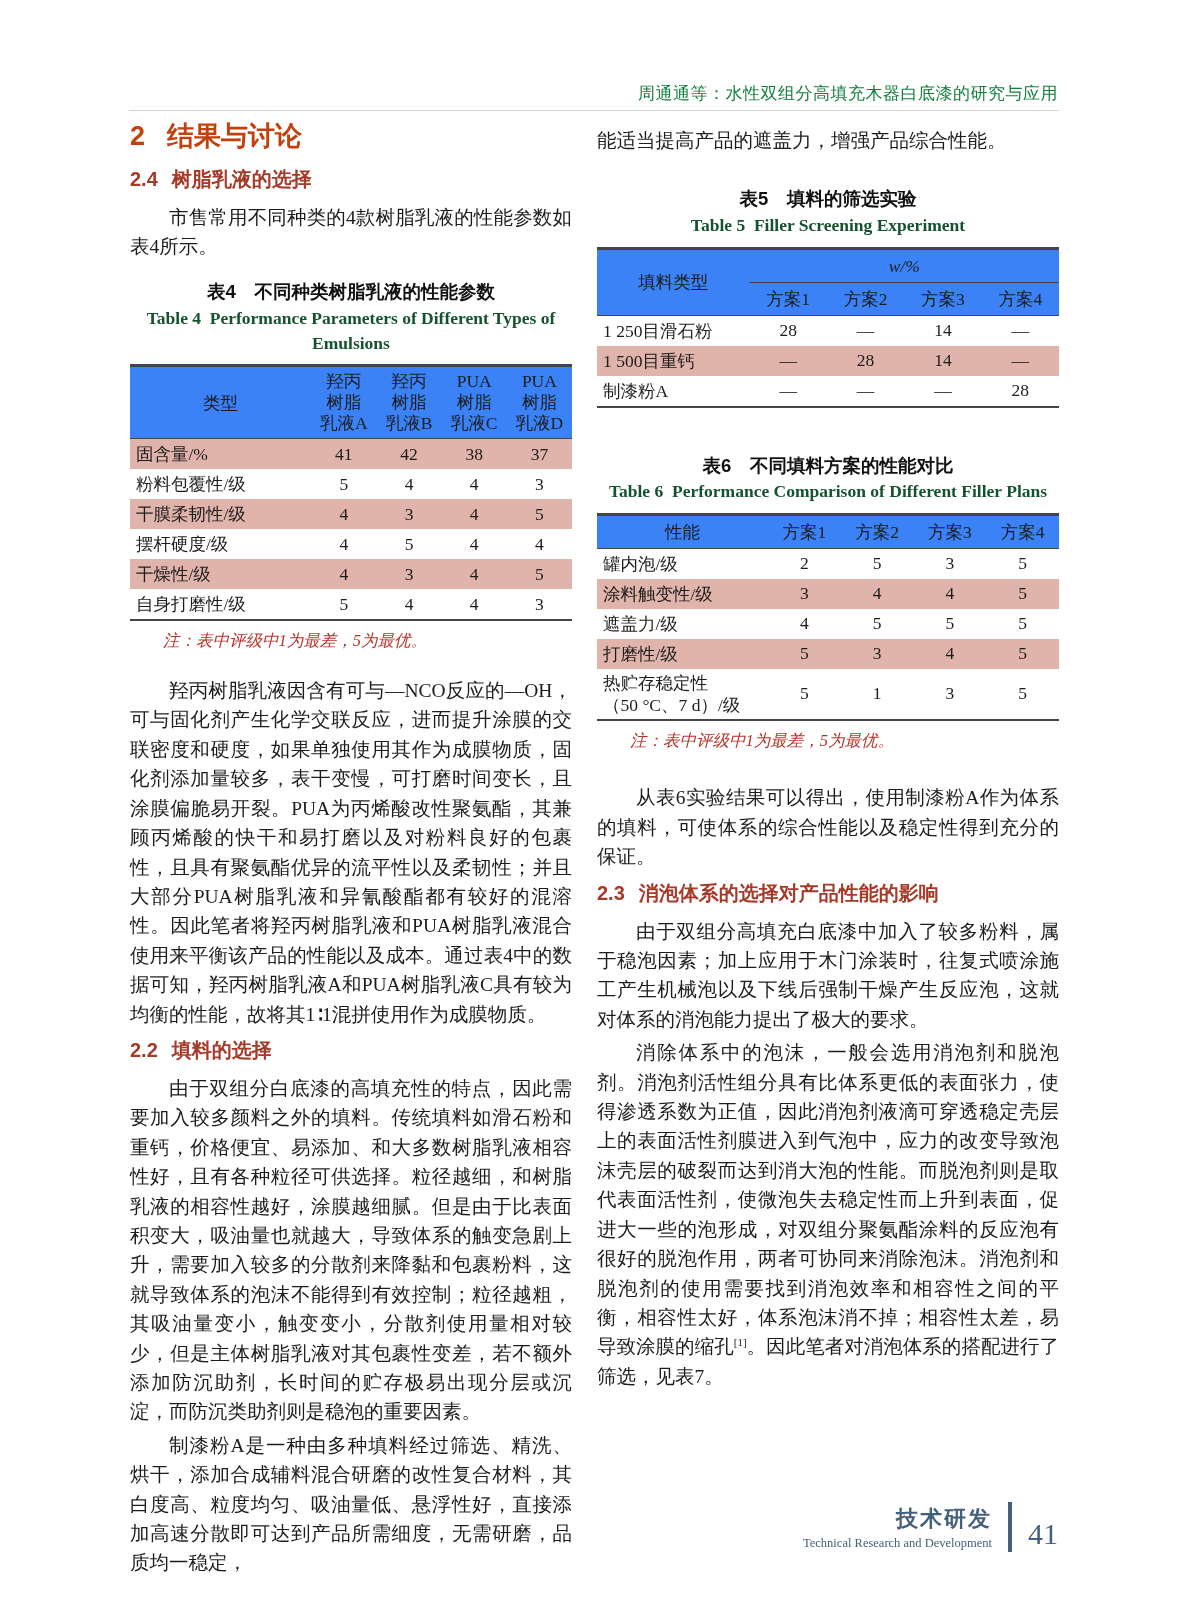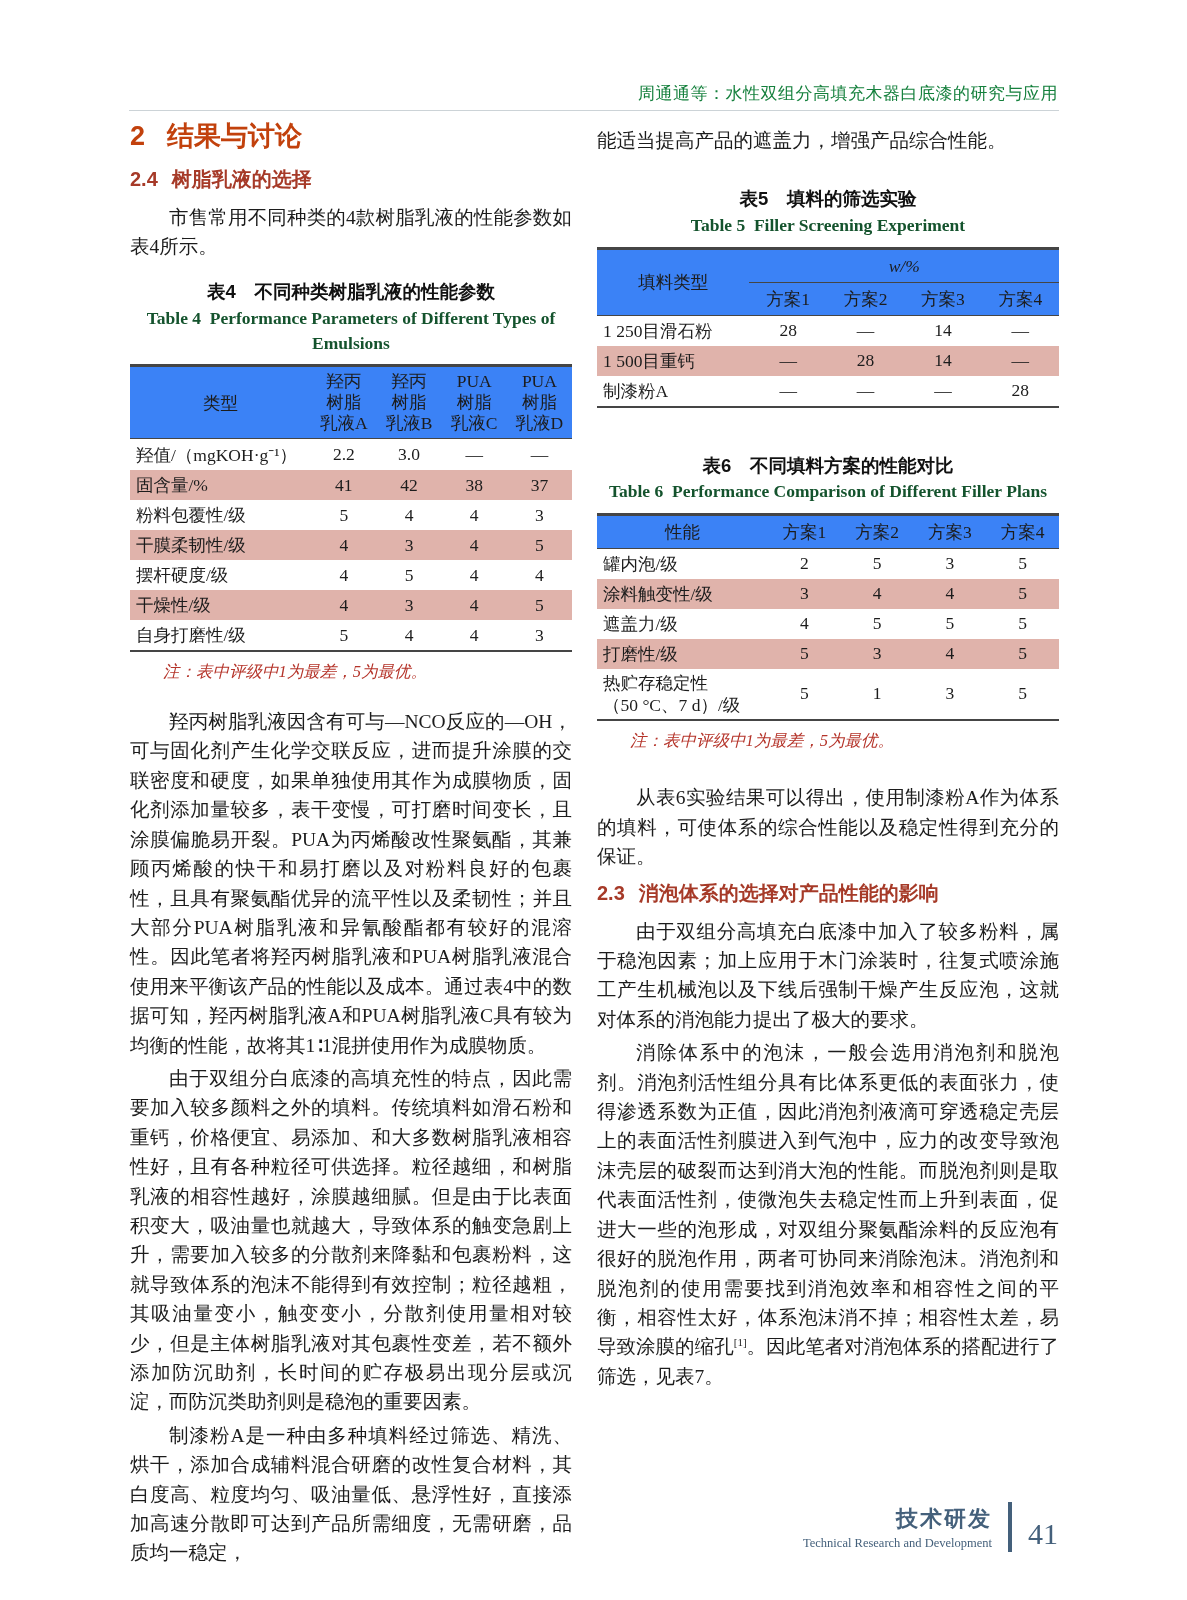--- a/index.html
+++ b/index.html
@@ -130,27 +130,20 @@
             <div class="hdr-line">乳液C</div>
           </th>
           <th>
             <div class="hdr-line">PUA</div>
             <div class="hdr-line">树脂</div>
             <div class="hdr-line">乳液D</div>
           </th>
         </tr>
       </thead>
       <tbody>
-        <tr>
-          <td class="lbl">羟值/（mgKOH·g⁻¹）</td>
-          <td>2.2</td>
-          <td>3.0</td>
-          <td>—</td>
-          <td>—</td>
-        </tr>
         <tr class="alt">
           <td class="lbl">固含量/%</td>
           <td>41</td>
           <td>42</td>
           <td>38</td>
           <td>37</td>
         </tr>
         <tr>
           <td class="lbl">粉料包覆性/级</td>
           <td>5</td>
@@ -185,20 +178,21 @@
           <td>4</td>
           <td>4</td>
           <td>3</td>
         </tr>
       </tbody>
     </table>
     <div class="note">注：表中评级中1为最差，5为最优。</div>
 
     <p class="body indent">羟丙树脂乳液因含有可与—NCO反应的—OH，可与固化剂产生化学交联反应，进而提升涂膜的交联密度和硬度，如果单独使用其作为成膜物质，固化剂添加量较多，表干变慢，可打磨时间变长，且涂膜偏脆易开裂。PUA为丙烯酸改性聚氨酯，其兼顾丙烯酸的快干和易打磨以及对粉料良好的包裹性，且具有聚氨酯优异的流平性以及柔韧性；并且大部分PUA树脂乳液和异氰酸酯都有较好的混溶性。因此笔者将羟丙树脂乳液和PUA树脂乳液混合使用来平衡该产品的性能以及成本。通过表4中的数据可知，羟丙树脂乳液A和PUA树脂乳液C具有较为均衡的性能，故将其1∶1混拼使用作为成膜物质。</p>
 
+    <h2 class="subsec"><span class="h-num">2.2</span><span>填料的选择</span></h2>
 
     <p class="body indent">由于双组分白底漆的高填充性的特点，因此需要加入较多颜料之外的填料。传统填料如滑石粉和重钙，价格便宜、易添加、和大多数树脂乳液相容性好，且有各种粒径可供选择。粒径越细，和树脂乳液的相容性越好，涂膜越细腻。但是由于比表面积变大，吸油量也就越大，导致体系的触变急剧上升，需要加入较多的分散剂来降黏和包裹粉料，这就导致体系的泡沫不能得到有效控制；粒径越粗，其吸油量变小，触变变小，分散剂使用量相对较少，但是主体树脂乳液对其包裹性变差，若不额外添加防沉助剂，长时间的贮存极易出现分层或沉淀，而防沉类助剂则是稳泡的重要因素。</p>
     <p class="body indent">制漆粉A是一种由多种填料经过筛选、精洗、烘干，添加合成辅料混合研磨的改性复合材料，其白度高、粒度均匀、吸油量低、悬浮性好，直接添加高速分散即可达到产品所需细度，无需研磨，品质均一稳定，</p>
   </div>
 
   <div class="col col-right">
 
     <p class="body">能适当提高产品的遮盖力，增强产品综合性能。</p>
 
     <div class="tbl-caption" style="margin-top:30px;">

